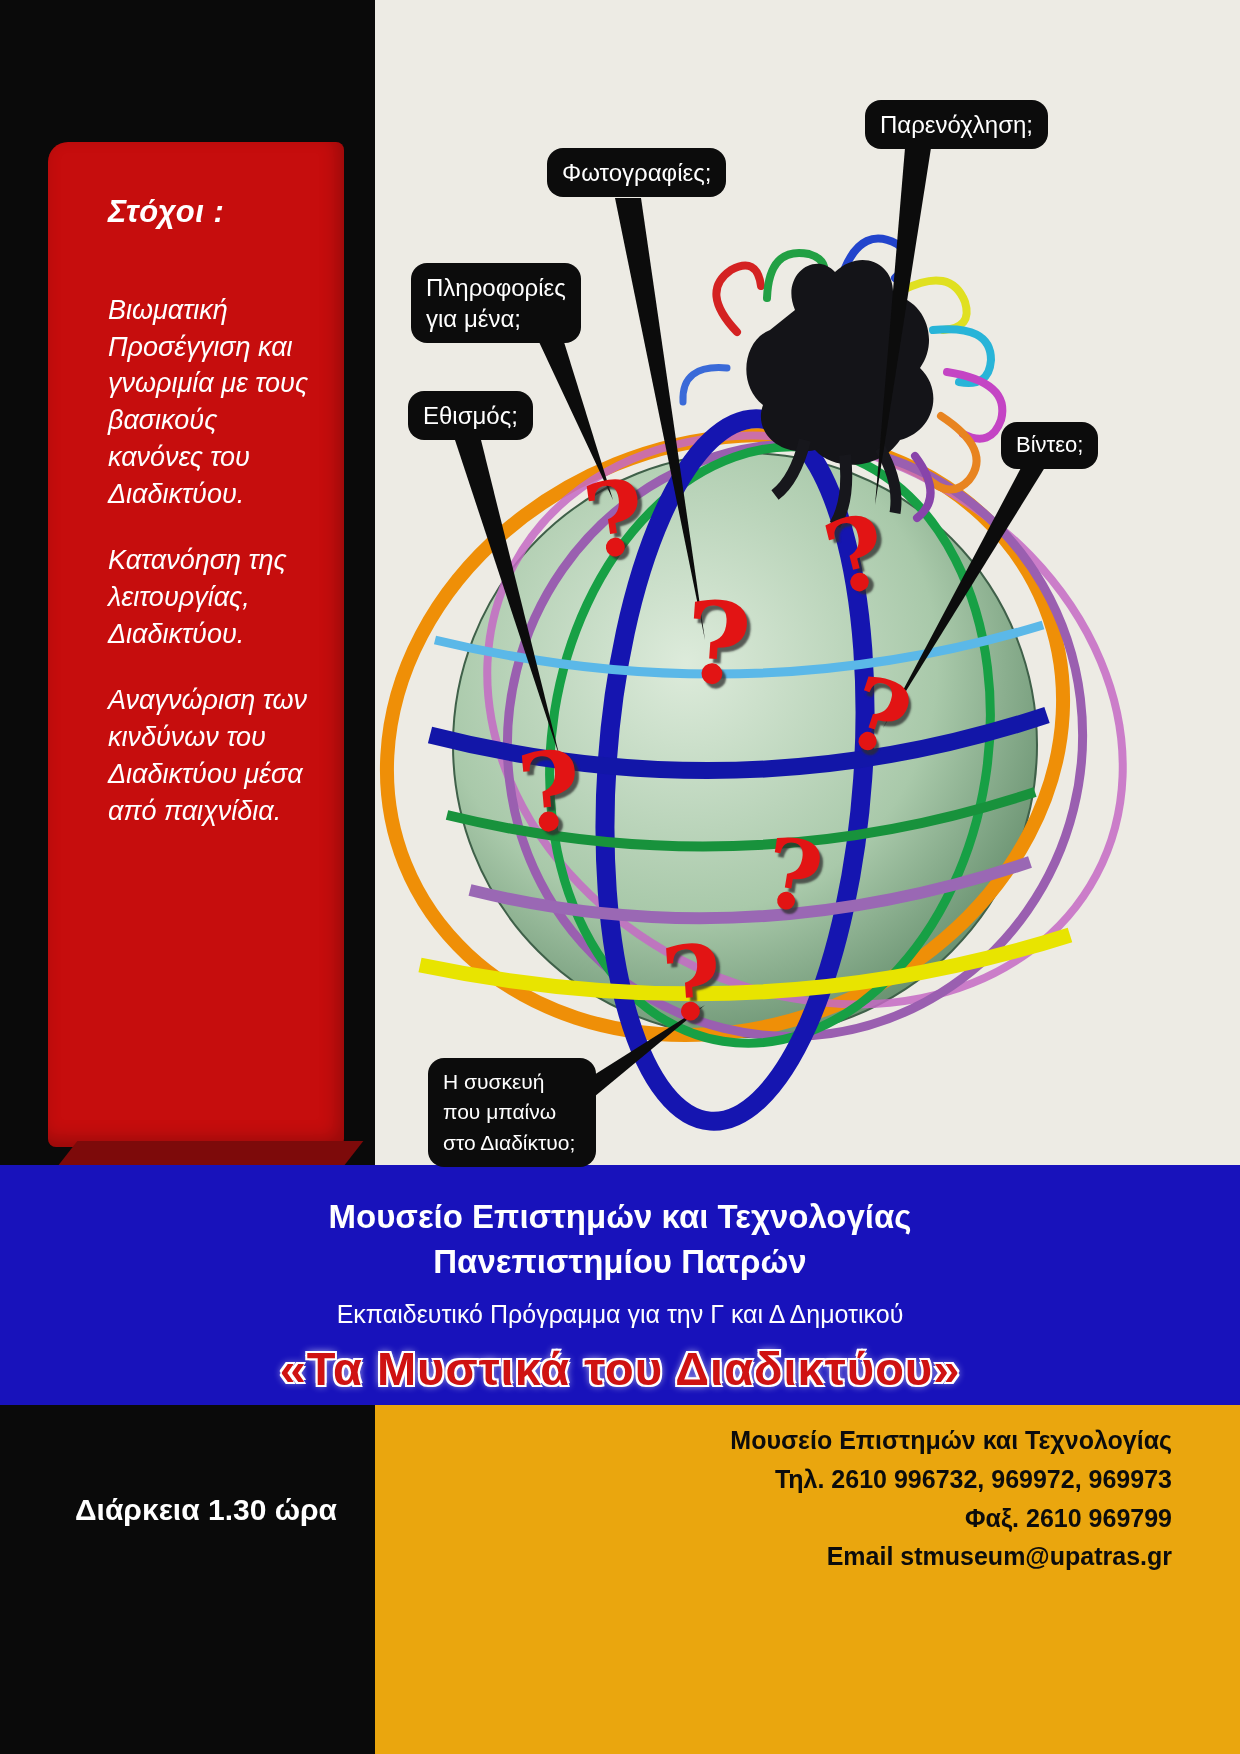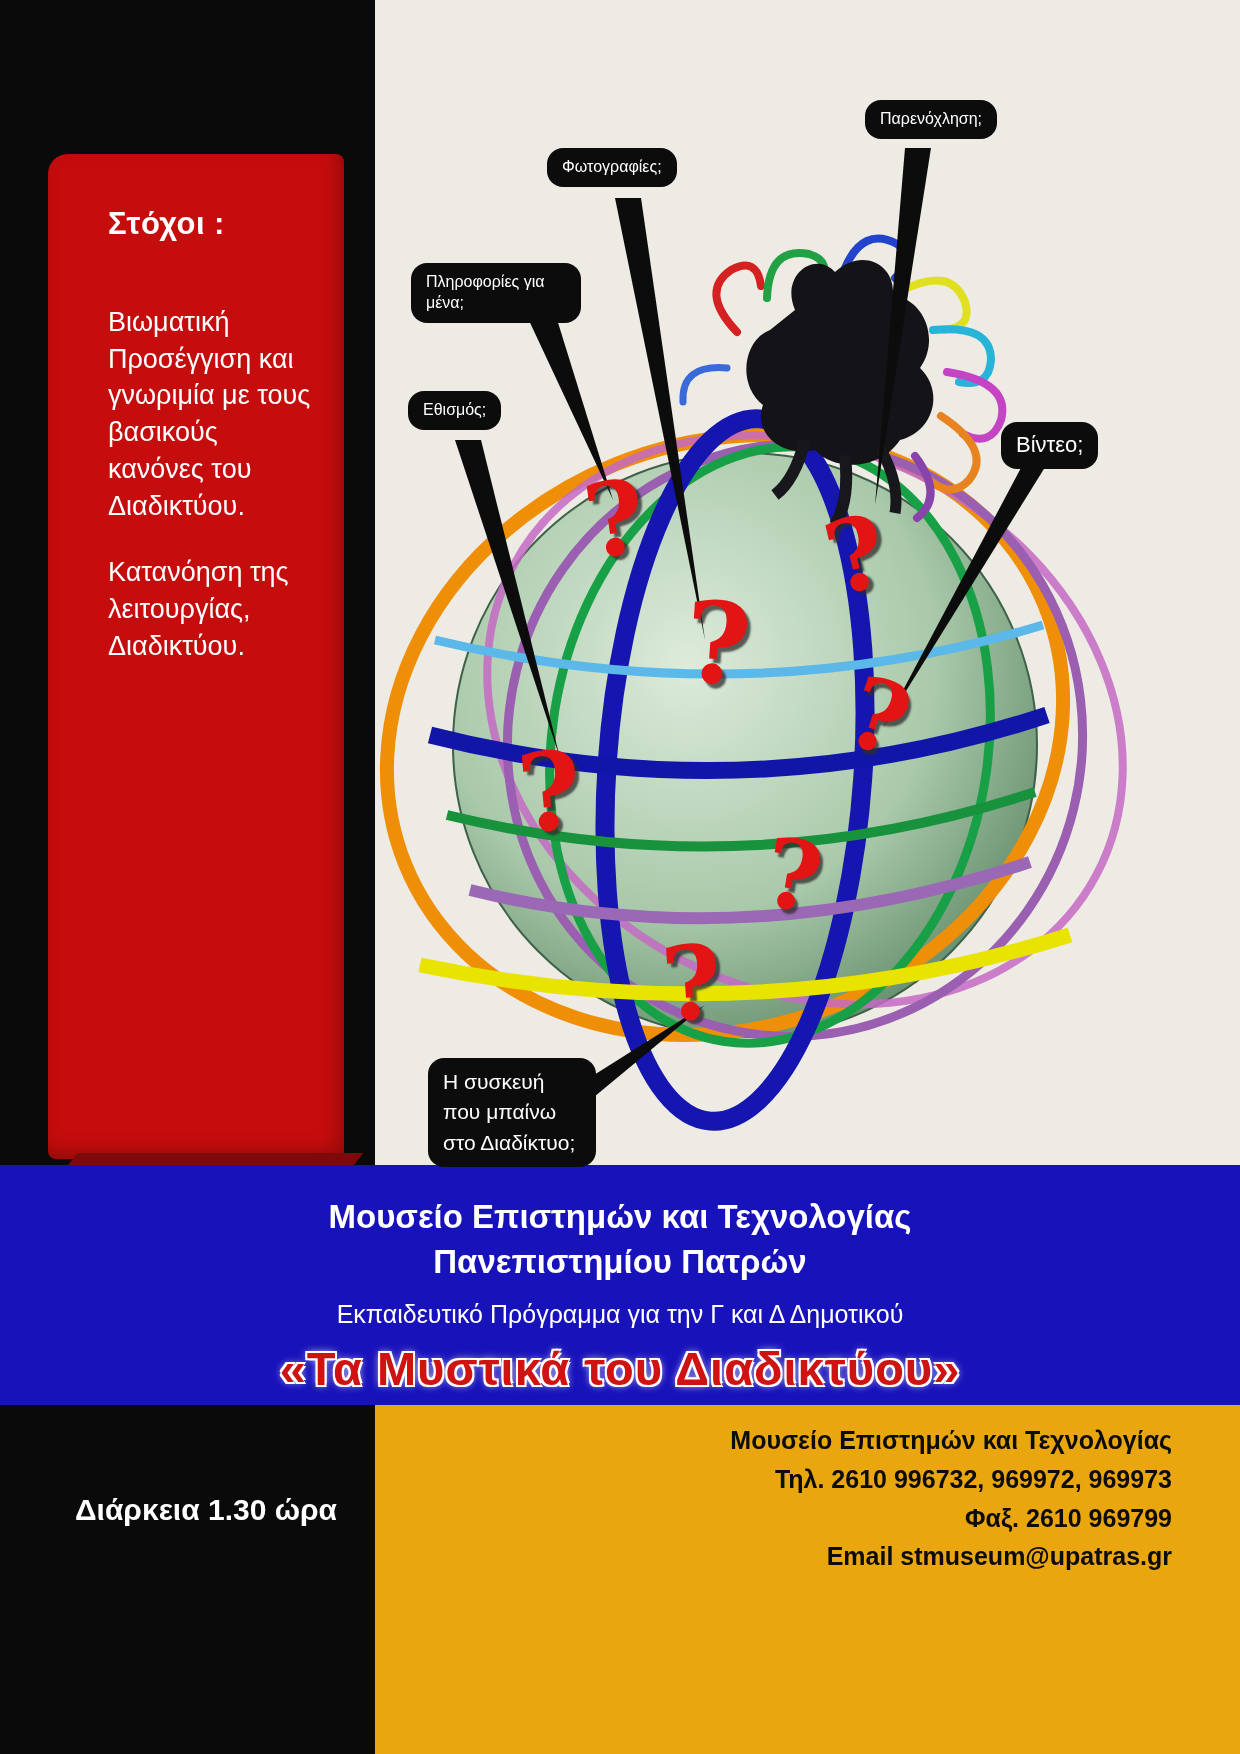--- a/index.html
+++ b/index.html
@@ -1,21 +1,21 @@
 <!DOCTYPE html>
 <html><head>
 <meta charset="utf-8">
 <style>
   html,body{margin:0;padding:0;background:#444;}
   .poster{
     position:relative;width:1240px;height:1754px;overflow:hidden;
     font-family:"Liberation Sans",sans-serif;background:#0a0a0a;
   }
   
-  .left-panel{position:absolute;left:0;top:12px;width:400px;height:1165px;background:#0a0a0a;}
+  .left-panel{position:absolute;left:0;top:0;width:400px;height:1165px;background:#0a0a0a;font-style:italic;}
   .red-banner{
     position:absolute;left:48px;top:142px;width:296px;height:1005px;
     background:#c60d0d;border-radius:20px 8px 8px 8px;
     box-shadow:inset -6px -8px 18px rgba(0,0,0,.25);
   }
   .red-banner::after{
     content:"";position:absolute;left:20px;right:-10px;bottom:-18px;height:24px;
     background:#7d0a0a;transform:skewX(-38deg);
   }
   .goals-title{color:#fff;font-weight:bold;font-size:31px;padding:52px 0 0 60px;letter-spacing:.5px;}
@@ -24,21 +24,21 @@
   
   .illustration{position:absolute;left:375px;top:0;width:865px;height:1165px;background:#edebe4;}
   .illustration svg{position:absolute;left:0;top:0;z-index:1;}
   .qm{
     position:absolute;z-index:3;color:#e21414;font-weight:bold;line-height:1;
     font-family:"DejaVu Serif",serif;
     text-shadow:4px 4px 2px rgba(45,45,45,.75);
   }
   .bubble{
     position:absolute;z-index:5;background:#0c0c0c;color:#fff;
-    font-size:16px;line-height:1.3;padding:9px 15px;border-radius:16px;
+    font-size:24px;line-height:1.3;padding:9px 15px;border-radius:16px;
   }
   
   .blue-band{
     position:absolute;left:0;top:1165px;width:1240px;height:240px;background:#1812bb;
     text-align:center;color:#fff;
   }
   .museum-line{font-size:33px;font-weight:bold;line-height:1.35;}
   .museum-line.first{padding-top:30px;}
   .program-line{font-size:25px;margin-top:16px;}
   .program-title{
@@ -57,20 +57,21 @@
 </head>
 <body>
 
 <div class="poster">
 
   <div class="left-panel">
     <div class="red-banner">
       <div class="goals-title">Στόχοι :</div>
       <p class="goal">Βιωματική Προσέγγιση και γνωριμία με τους βασικούς κανόνες του Διαδικτύου.</p>
       <p class="goal">Κατανόηση της λειτουργίας, Διαδικτύου.</p>
+      <p class="goal">Αναγνώριση  των   κινδύνων  του Διαδικτύου μέσα από παιχνίδια.</p>
     </div>
   </div>
 
   <div class="illustration">
     <svg width="865" height="1165" viewBox="0 0 865 1165">
       <defs>
         <radialGradient id="globeG" cx="40%" cy="36%" r="78%">
           <stop offset="0%" stop-color="#ddebdb"></stop>
           <stop offset="55%" stop-color="#a9c9aa"></stop>
           <stop offset="100%" stop-color="#4e7a58"></stop>

